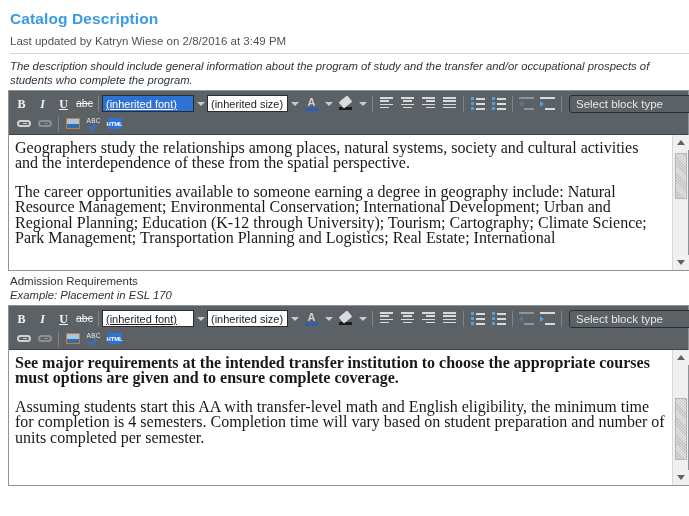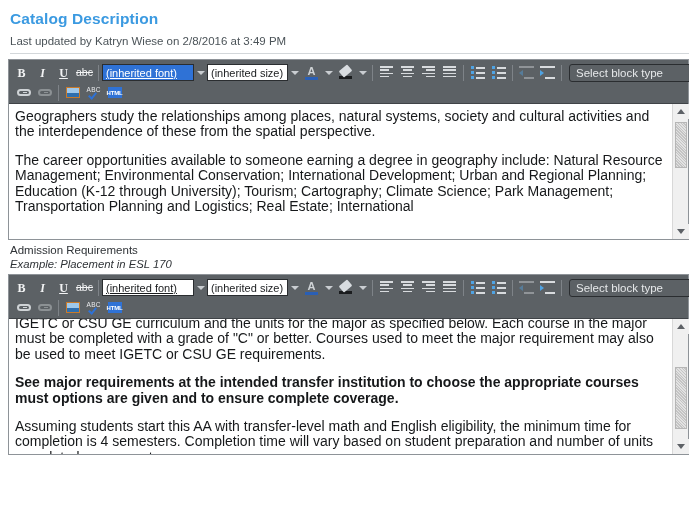--- a/index.html
+++ b/index.html
@@ -236,22 +236,22 @@
   
   .edit-body {
     position: relative;
     background: #ffffff;
     display: flex;
   }
   .edit-content {
     flex: 1;
     padding: 5px 7px 4px 6px;
     overflow: hidden;
-    font-family: Liberation Sans, sans-serif;
-    font-size: 14px;
+    font-family: Liberation Serif, serif;
+    font-size: 16px;
     color: #16181a;
     line-height: 15.4px;
   }
   .edit-content p { margin: 0 0 13px 0; }
   .edit-content p:last-child { margin-bottom: 0; }
   .edit-content p.b { font-weight: bold; }
   .edit-content p.clip { margin-top: -8px; }
 
   #desc-body { height: 135px; }
   #adm-body  { height: 135px; }
@@ -294,20 +294,21 @@
 </head>
 <body>
 
 <div class="page">
 
   <div class="page-title">Catalog Description</div>
 
   <div class="meta-line">Last updated by Katryn Wiese on 2/8/2016 at 3:49 PM</div>
 
 
+  <div class="field-hint">The description should include general information about the program of study and the transfer and/or occupational prospects of students who complete the program.</div>
 
   <div class="editor">
     <div class="toolbar">
 
       <div class="tb-row">
         <div class="btn" style="font-weight:bold;font-family:'Liberation Serif',serif;">B</div>
         <div class="btn" style="font-style:italic;font-family:'Liberation Serif',serif;font-weight:bold;">I</div>
         <div class="btn" style="text-decoration:underline;font-weight:bold;font-family:'Liberation Serif',serif;">U</div>
         <div class="btn small-caps" style="text-decoration:line-through;">abc</div>
         <div class="sep"></div>
@@ -631,21 +632,20 @@
             </span>
         </div>
         <div class="btn">
             <span class="g-html">HTML</span>
           </div>
       </div>
     </div>
 
     <div class="edit-body">
       <div class="edit-content" id="adm-body">
-        <p class="clip">IGETC or CSU GE curriculum and the units for the major as specified below. Each course in the major must be completed with a grade of "C" or better. Courses used to meet the major requirement may also be used to meet IGETC or CSU GE requirements.</p>
         <p class="b">See major requirements at the intended transfer institution to choose the appropriate courses must options are given and to ensure complete coverage.</p>
         <p>Assuming students start this AA with transfer-level math and English eligibility, the minimum time for completion is 4 semesters. Completion time will vary based on student preparation and number of units completed per semester.</p>
       </div>
       <div class="sbar">
         <div class="sb-arrow top">
             <i></i>
           </div>
         <div class="sb-thumb" id="adm-thumb"></div>
         <div class="sb-arrow bot">
             <i></i>

